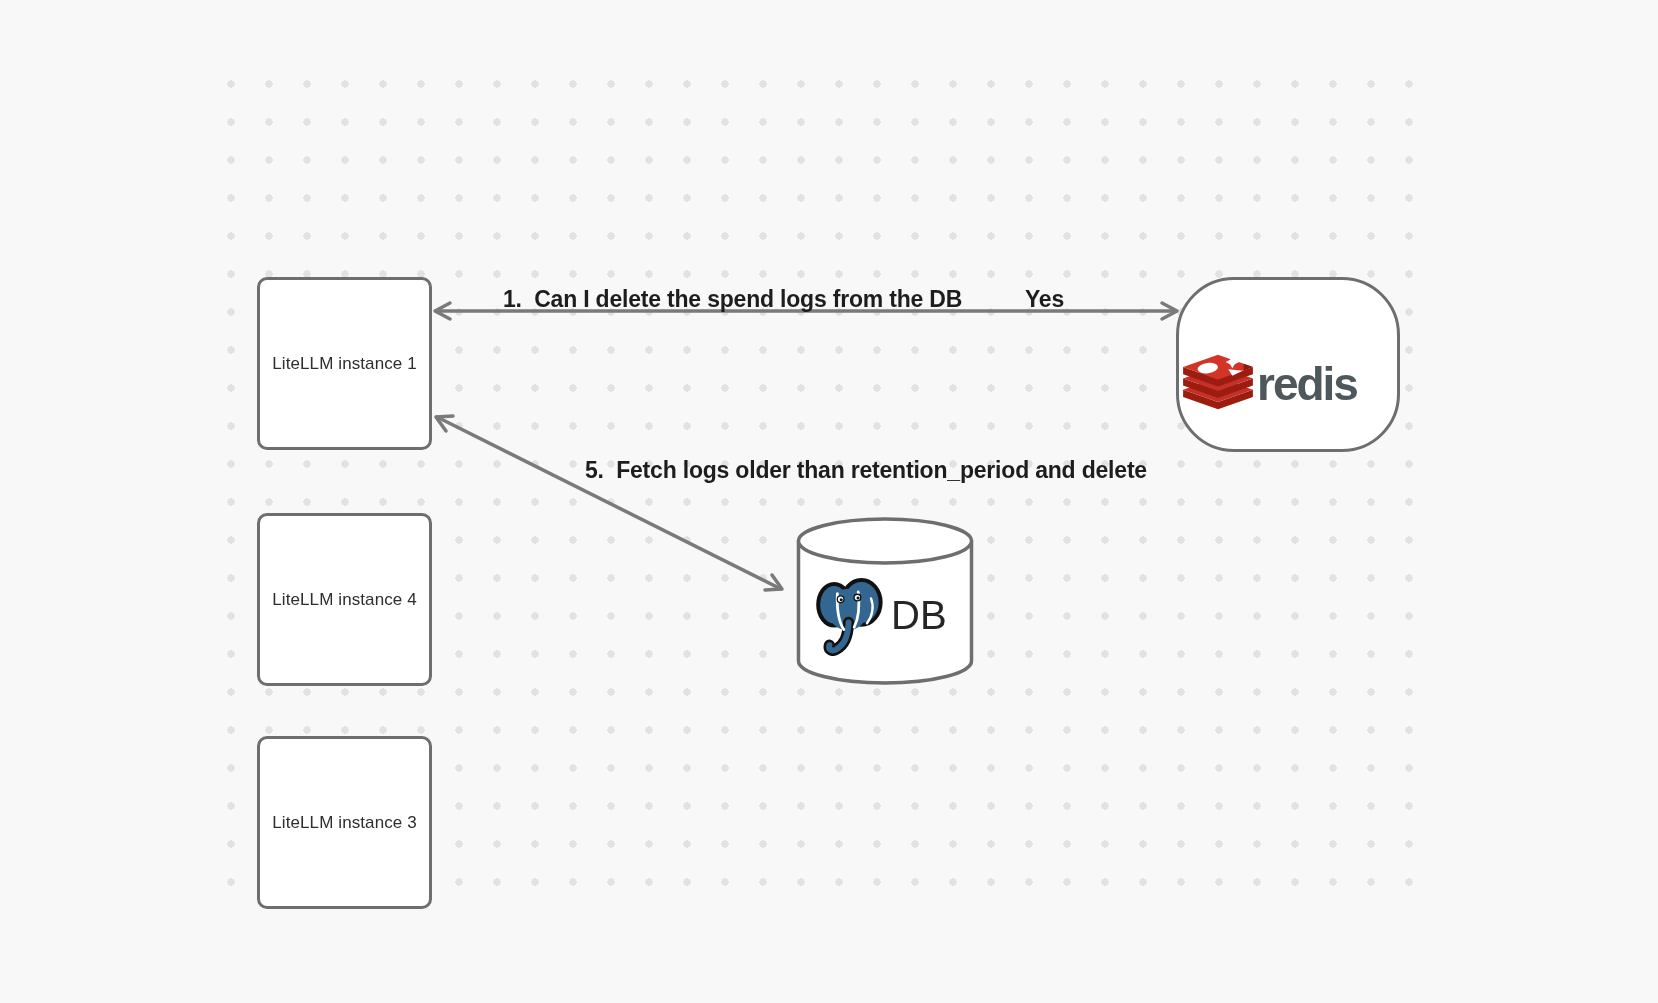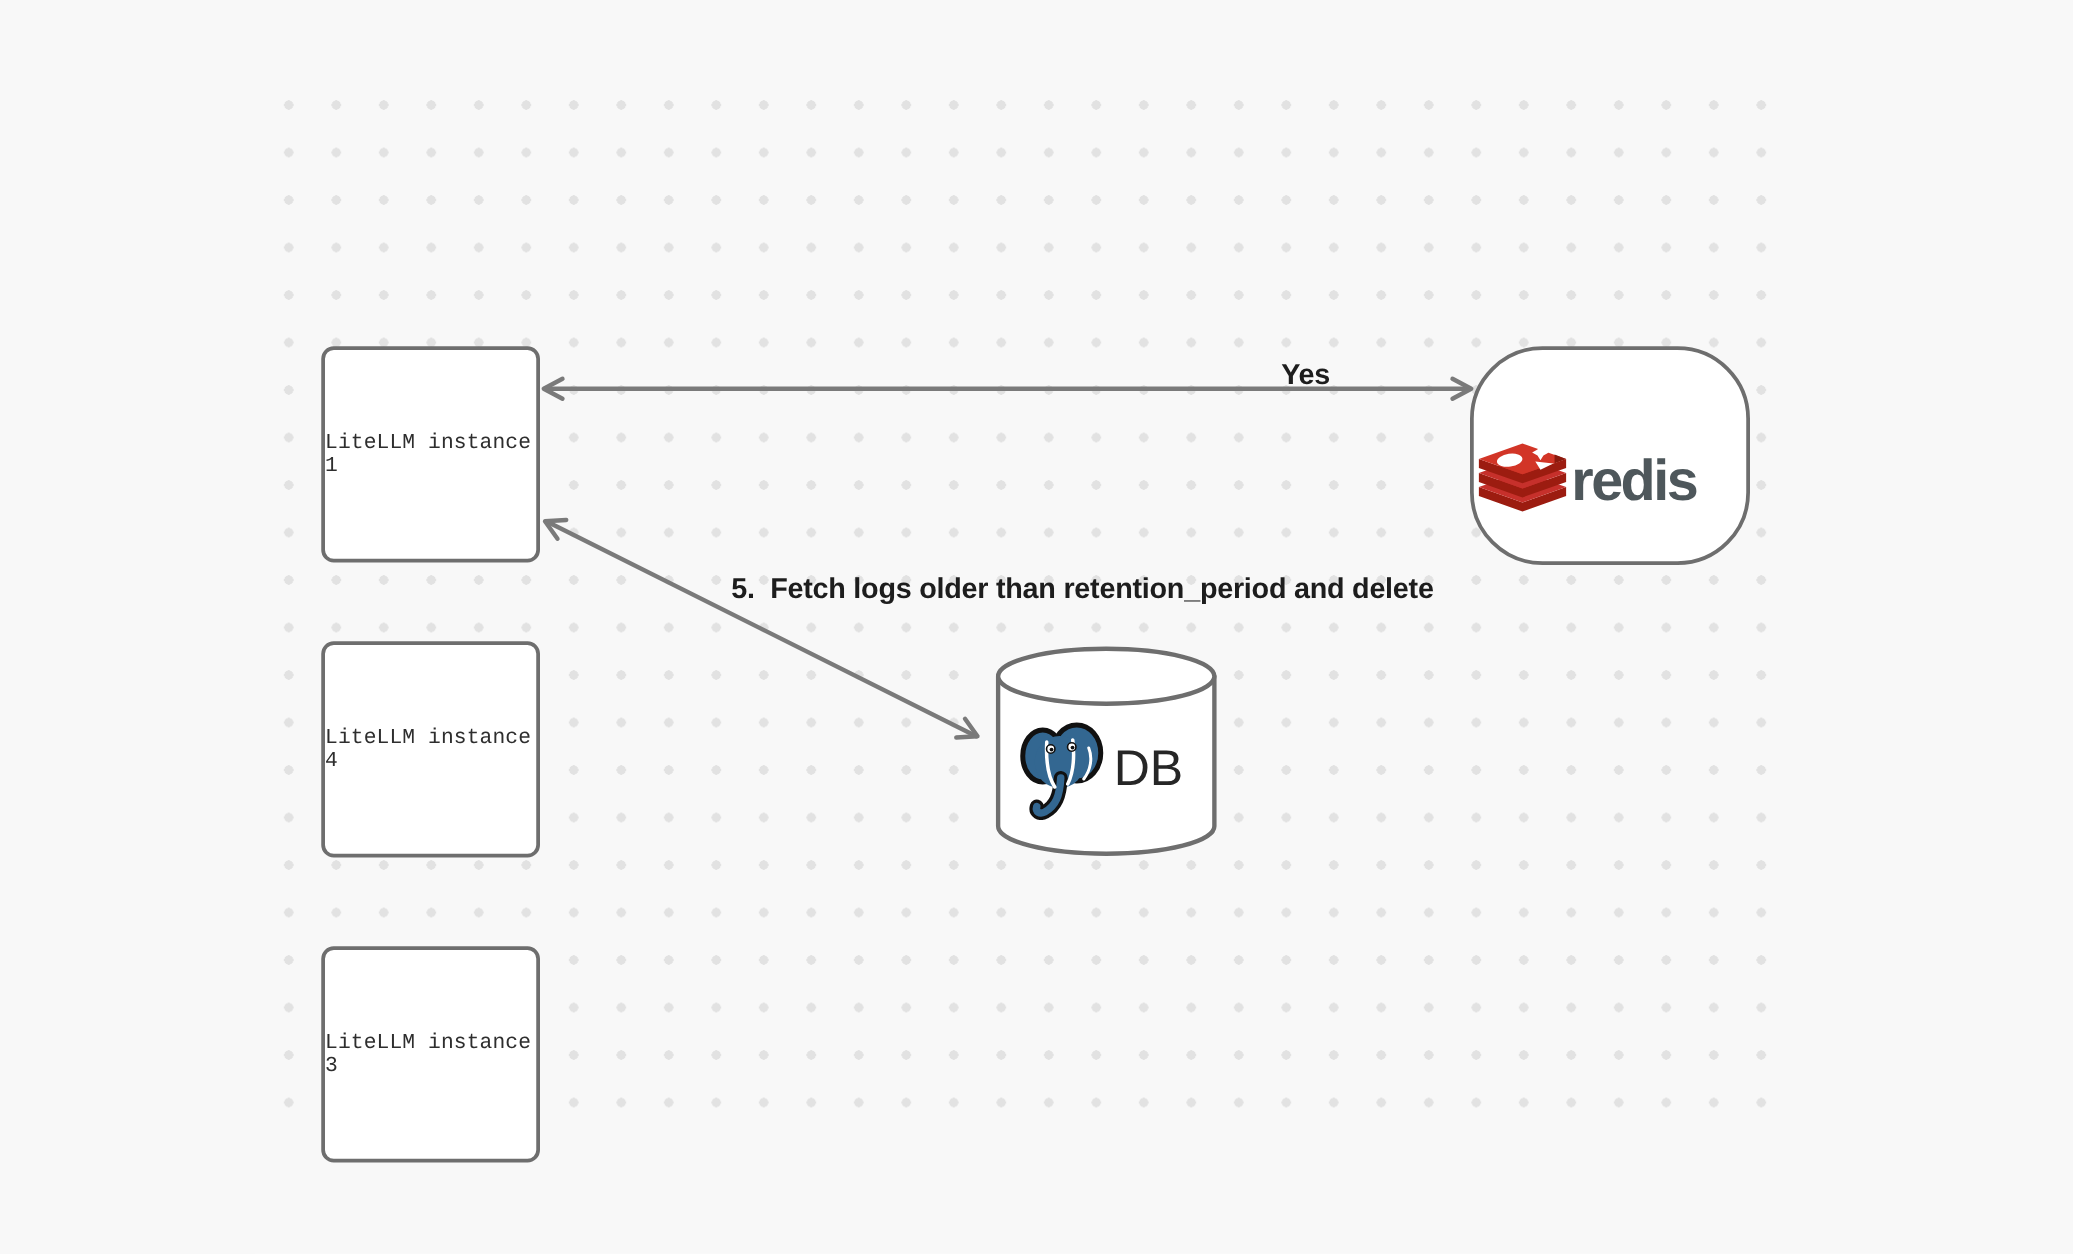--- a/index.html
+++ b/index.html
@@ -15,21 +15,21 @@
     background-image:radial-gradient(circle, #e2e2e2 0 3.6px, rgba(0,0,0,0) 3.8px);
     background-size:38px 38px;
   }
   .arrows{position:absolute;left:0;top:0;}
   .arrows path{stroke:#7a7a7a;stroke-width:3.5;fill:none;stroke-linecap:round;stroke-linejoin:round;}
   .node{
     position:absolute;box-sizing:border-box;
     background:#ffffff;border:3.5px solid #6e6e6e;border-radius:10px;
     display:flex;align-items:center;justify-content:center;
   }
-  .instance{width:175px;height:173px;font-family:Liberation Mono, monospace;}
+  .instance{width:175px;height:173px;}
   .instance span{font-size:17px;color:#2e2e2e;letter-spacing:0.1px;}
   .redis-node{
     width:224px;height:175px;border-radius:58px;
     justify-content:flex-start;padding-top:35px;
   }
   .redis-word{
     font-size:46px;font-weight:700;color:#4e575b;letter-spacing:-2px;
     line-height:1;margin-top:3px;
   }
   .db-node{position:absolute;left:795px;top:515px;width:180px;height:174px;}
@@ -63,21 +63,21 @@
       <path d="M765 590 L782 589 L772 575"></path>
     </g>
   </svg>
 
   <div class="node instance" style="left:257px;top:277px;">
     <span>LiteLLM instance 1</span>
   </div>
   <div class="node instance" style="left:257px;top:513px;">
     <span>LiteLLM instance 4</span>
   </div>
-  <div class="node instance" style="left:257px;top:757px;">
+  <div class="node instance" style="left:257px;top:736px;">
     <span>LiteLLM instance 3</span>
   </div>
 
   <div class="node redis-node" style="left:1176px;top:277px;">
     <svg width="78" height="56" viewBox="0 0 76 53">
       <g>
 
         <path d="M4 34 L38 46 L72 34 L72 41 L38 53 L4 41 Z" fill="#9c1c10"></path>
         <path d="M38 22 L72 34 L38 46 L4 34 Z" fill="#c6302b"></path>
 
@@ -113,16 +113,17 @@
         <path d="M75 28 C79 38 77 50 70 59" fill="none" stroke="#ffffff" stroke-width="3" stroke-linecap="round"></path>
         <circle cx="37" cy="29" r="4.2" fill="#ffffff" stroke="#111111" stroke-width="1.6"></circle>
         <circle cx="37.8" cy="29.6" r="1.9" fill="#111111"></circle>
         <circle cx="58" cy="27" r="4.2" fill="#ffffff" stroke="#111111" stroke-width="1.6"></circle>
         <circle cx="58.8" cy="27.6" r="1.9" fill="#111111"></circle>
       </g>
     </svg>
     <span class="db-label">DB</span>
   </div>
 
+  <div class="edge-label" style="left:503px;top:286px;">1.  Can I delete the spend logs from the DB</div>
   <div class="edge-label" style="left:1025px;top:286px;">Yes</div>
   <div class="edge-label" style="left:585px;top:457px;">5.  Fetch logs older than retention_period and delete</div>
 
 </div>
 
 </body></html>

